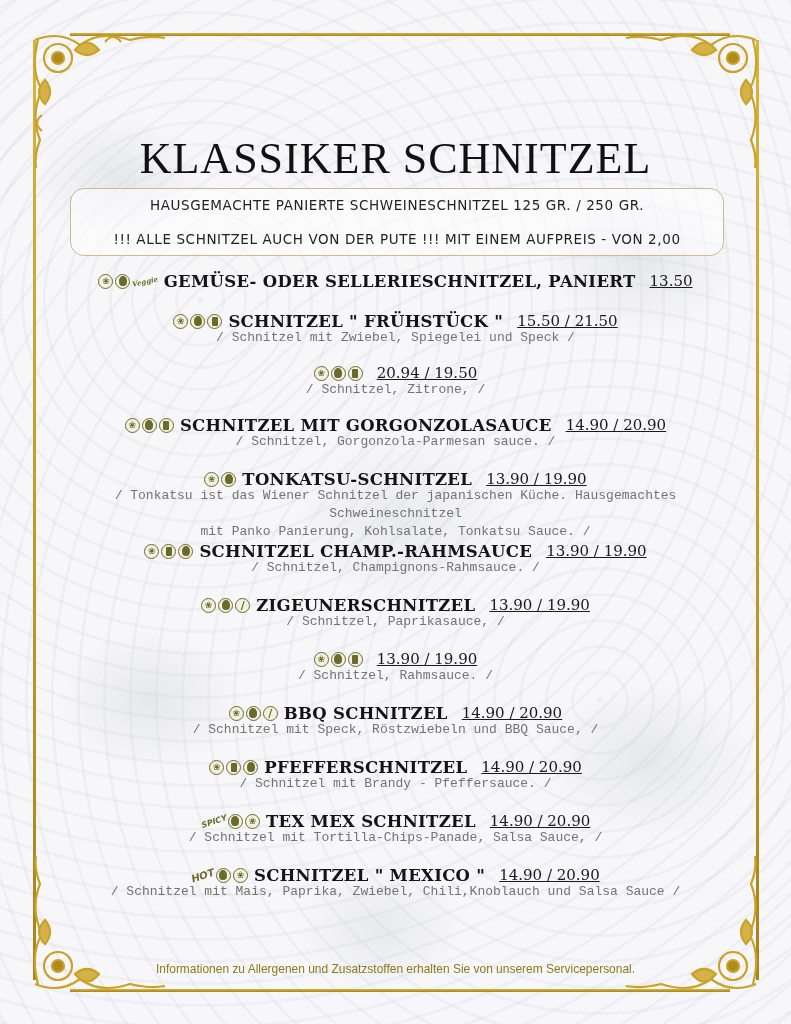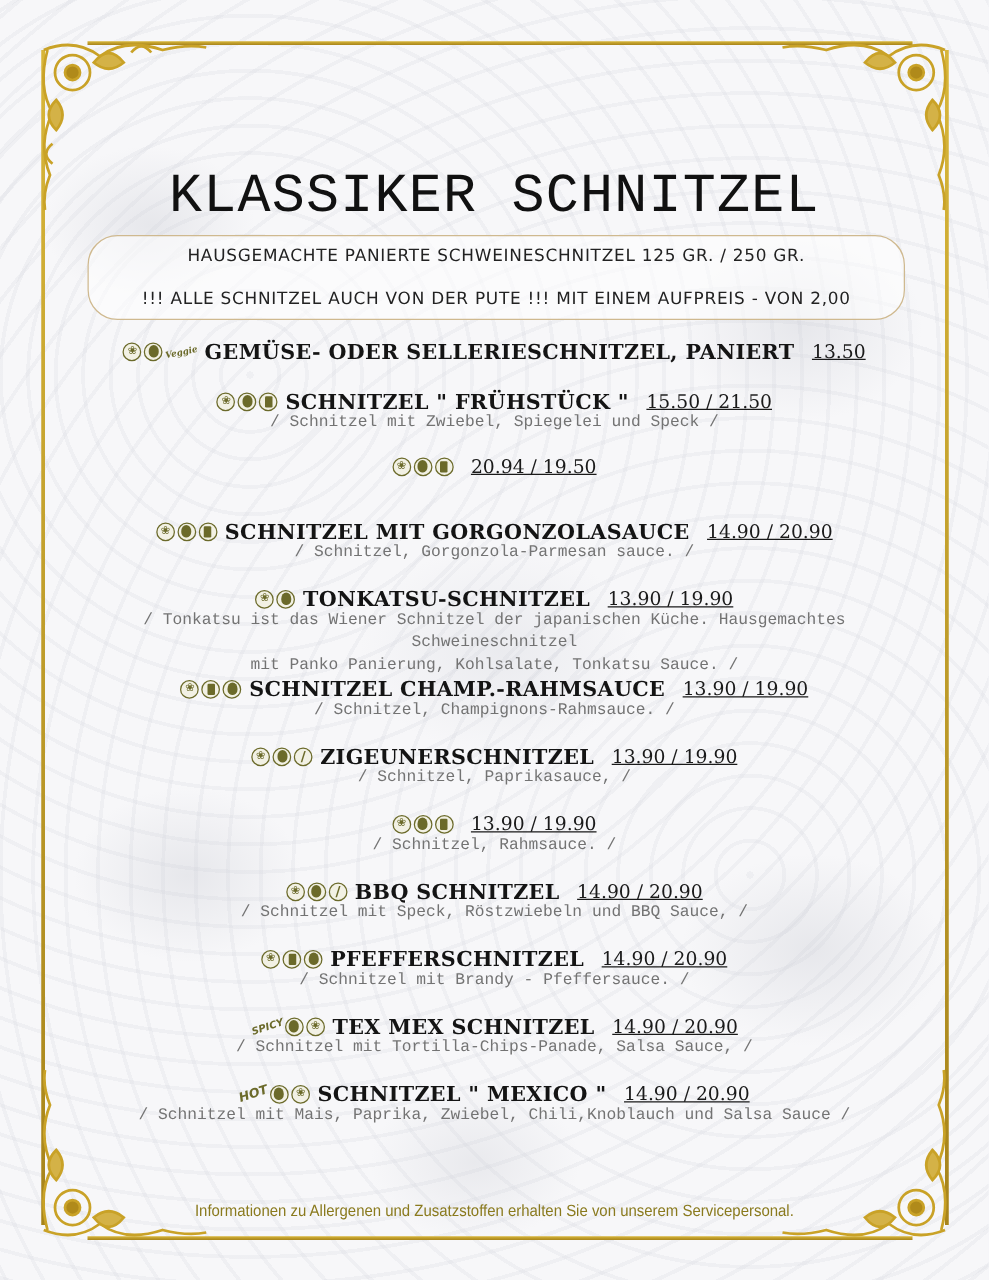--- a/index.html
+++ b/index.html
@@ -36,27 +36,27 @@
   }
   .corner svg { width: 100%; height: 100%; }
   .c-tl { left: 20px; top: 20px; }
   .c-tr { right: 20px; top: 20px; transform: scaleX(-1); }
   .c-bl { left: 20px; bottom: 20px; transform: scaleY(-1); }
   .c-br { right: 20px; bottom: 20px; transform: scale(-1,-1); }
 
   .title {
     position: absolute; left: 0; right: 0; top: 104px;
     text-align: center;
-    font-family: Liberation Mono, monospace;
+    font-family: Liberation Serif, serif;
     font-size: 44px; letter-spacing: 1px; color: #111;
     font-weight: normal;
   }
   .info-box {
     position: absolute; left: 70px; top: 188px; width: 652px; height: 66px;
-    border: 1.5px solid #cfb98f; border-radius: 24px;
+    border: 1.5px solid #cfb98f; border-radius: 14px;
     background: rgba(255,255,255,0.55);
     text-align: center;
     font-family: "DejaVu Sans", sans-serif;
     font-size: 13.5px; letter-spacing: 0.6px; color: #222;
   }
   .info-line1 { position: absolute; left: 0; right: 0; top: 8px; }
   .info-line2 { position: absolute; left: 0; right: 0; top: 42px; }
 
   .menu {
     position: absolute; left: 60px; right: 60px; top: 266px;
@@ -204,20 +204,21 @@
 
   <div class="item" style="height:52px">
     <div class="item-head">
       <span class="icons">
         <span class="ic grain"></span>
         <span class="ic egg"></span>
         <span class="ic milk"></span>
       </span>
       <span class="item-price">20.94 / 19.50</span>
     </div>
+    <div class="item-desc">/ Schnitzel, Zitrone,  /</div>
   </div>
 
   <div class="item" style="height:54px">
     <div class="item-head">
       <span class="icons">
         <span class="ic grain"></span>
         <span class="ic egg"></span>
         <span class="ic milk"></span>
       </span>
       <span class="item-name">SCHNITZEL MIT GORGONZOLASAUCE</span>

